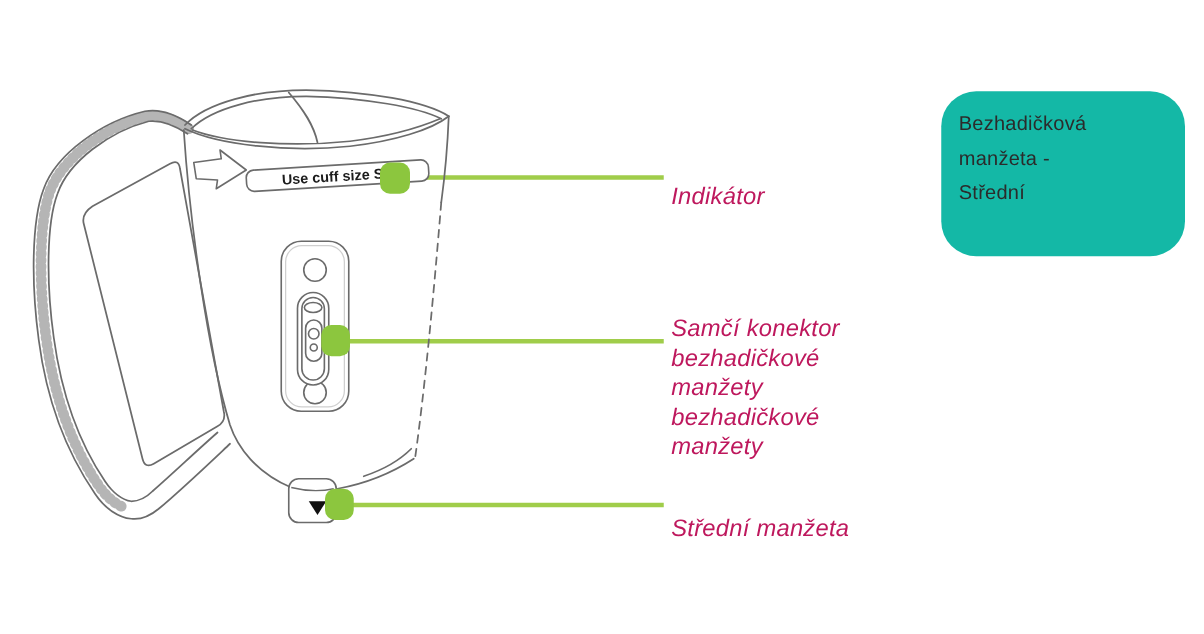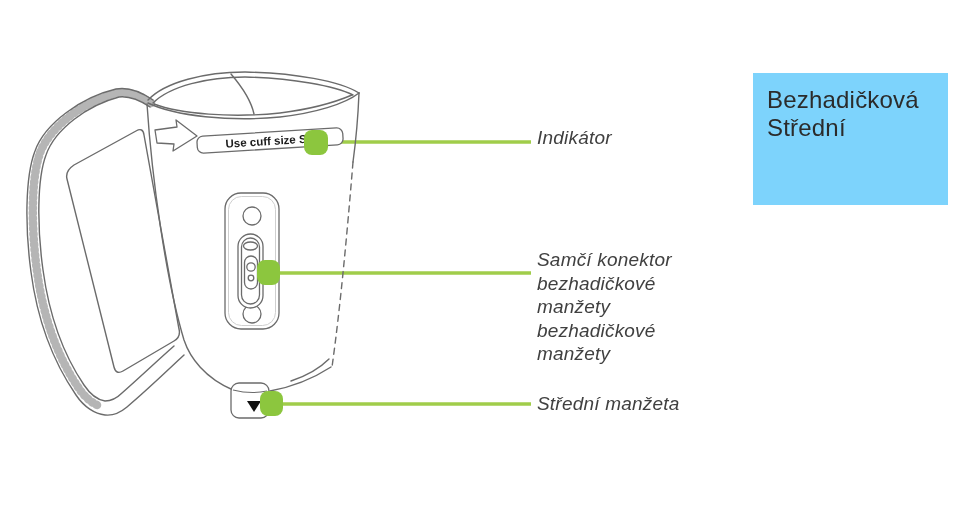--- a/index.html
+++ b/index.html
@@ -20,36 +20,38 @@
     left: 0;
     top: 0;
   }
   .callout-label {
     position: absolute;
     left: 537px;
     width: 190px;
     font-style: italic;
     font-size: 19px;
     line-height: 23.5px;
-    color: #404040;
+    color: #be185d;
     letter-spacing: 0.2px;
+    margin-top: 20px;
   }
   .callout-label .line { white-space: nowrap; }
   .info-box {
     position: absolute;
     left: 753px;
     top: 73px;
     width: 167px;
     min-height: 106px;
-    background: #7dd3fc;
+    background: #14b8a6;
     padding: 13px 14px;
-    font-size: 24px;
+    font-size: 16px;
     line-height: 27.5px;
     color: #2b2b2b;
     letter-spacing: 0.2px;
+    border-radius: 28px;
   }
   .info-box .line { white-space: nowrap; }
 </style>
 </head>
 <body>
 
 <div class="stage">
 
   <svg class="illustration" width="963" height="507" viewBox="0 0 963 507">
 
@@ -126,30 +128,31 @@
       <rect x="304" y="130" width="24" height="25" rx="8" fill="#8CC63E"></rect>
       <rect x="257" y="260" width="23" height="25" rx="8" fill="#8CC63E"></rect>
       <rect x="260" y="391" width="23" height="25" rx="8" fill="#8CC63E"></rect>
     </g>
   </svg>
 
   <div class="callout-label" style="top:126px">
     <div class="line">Indikátor</div>
   </div>
 
-  <div class="callout-label" style="top:248px">
+  <div class="callout-label" style="top:232px">
     <div class="line">Samčí konektor</div>
     <div class="line">bezhadičkové</div>
     <div class="line">manžety</div>
     <div class="line">bezhadičkové</div>
     <div class="line">manžety</div>
   </div>
 
   <div class="callout-label" style="top:392px">
     <div class="line">Střední manžeta</div>
   </div>
 
   <div class="info-box">
     <div class="line">Bezhadičková</div>
+    <div class="line">manžeta -</div>
     <div class="line">Střední</div>
   </div>
 
 </div>
 
 </body></html>

